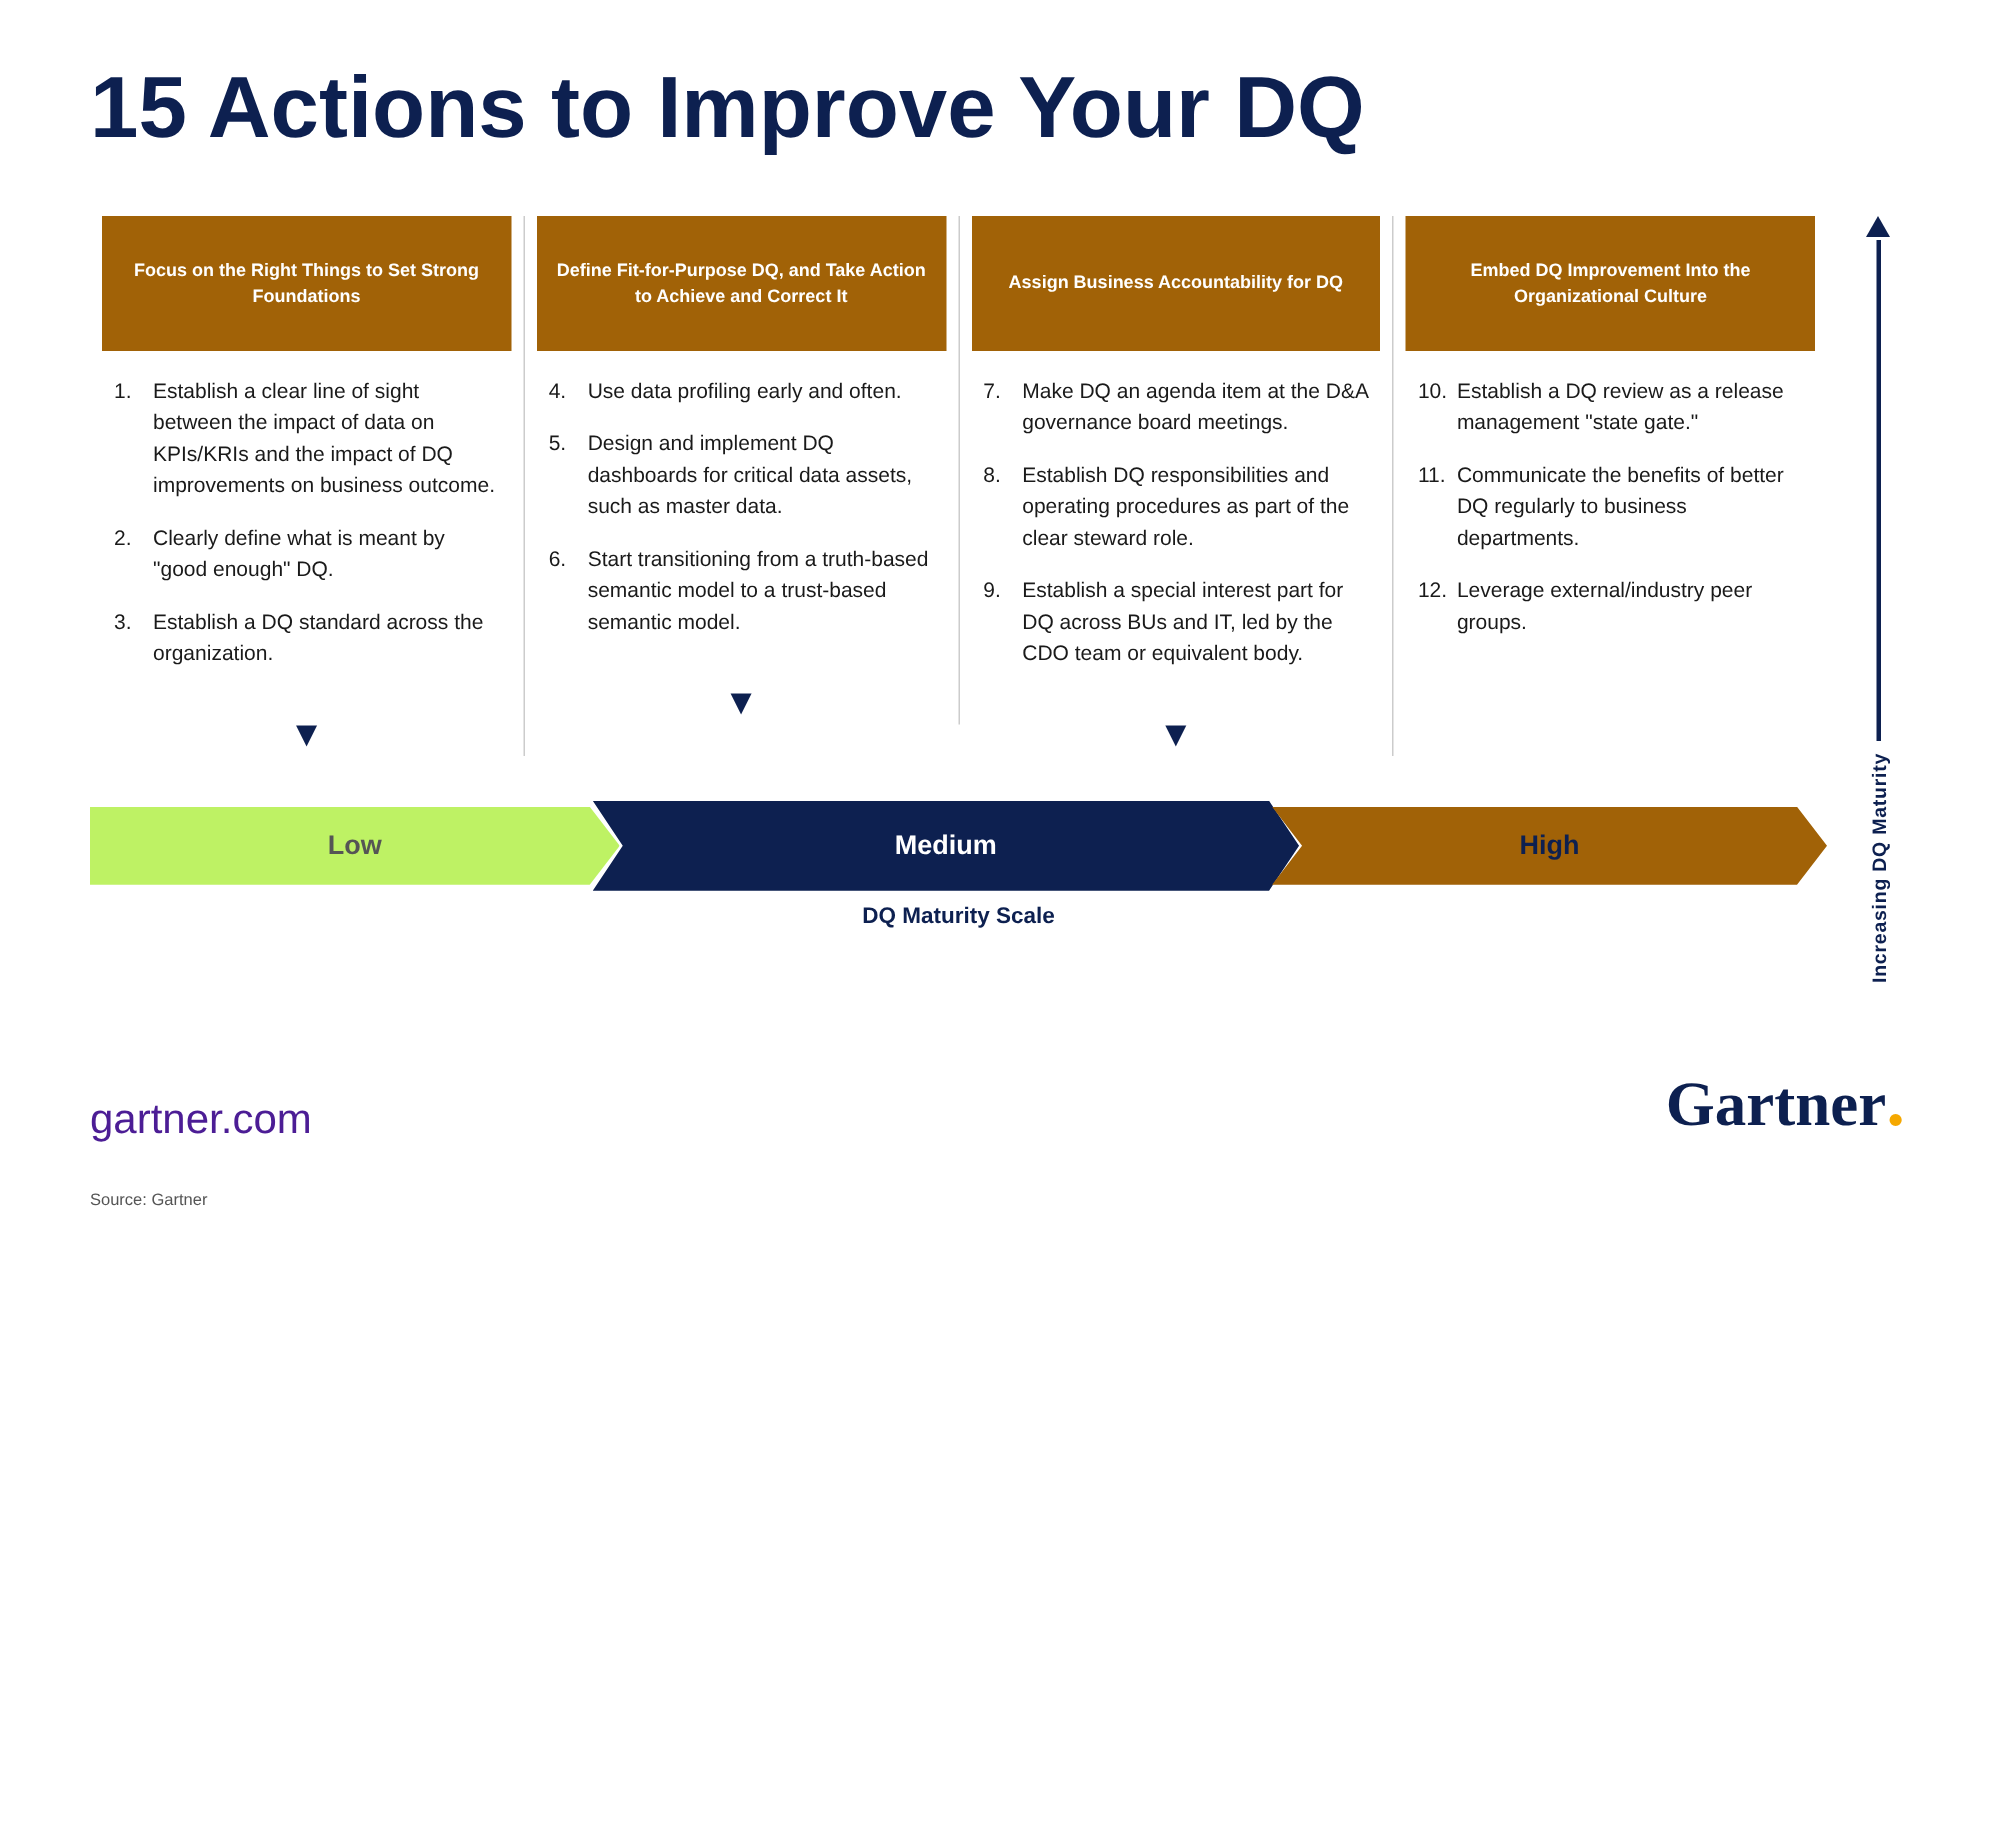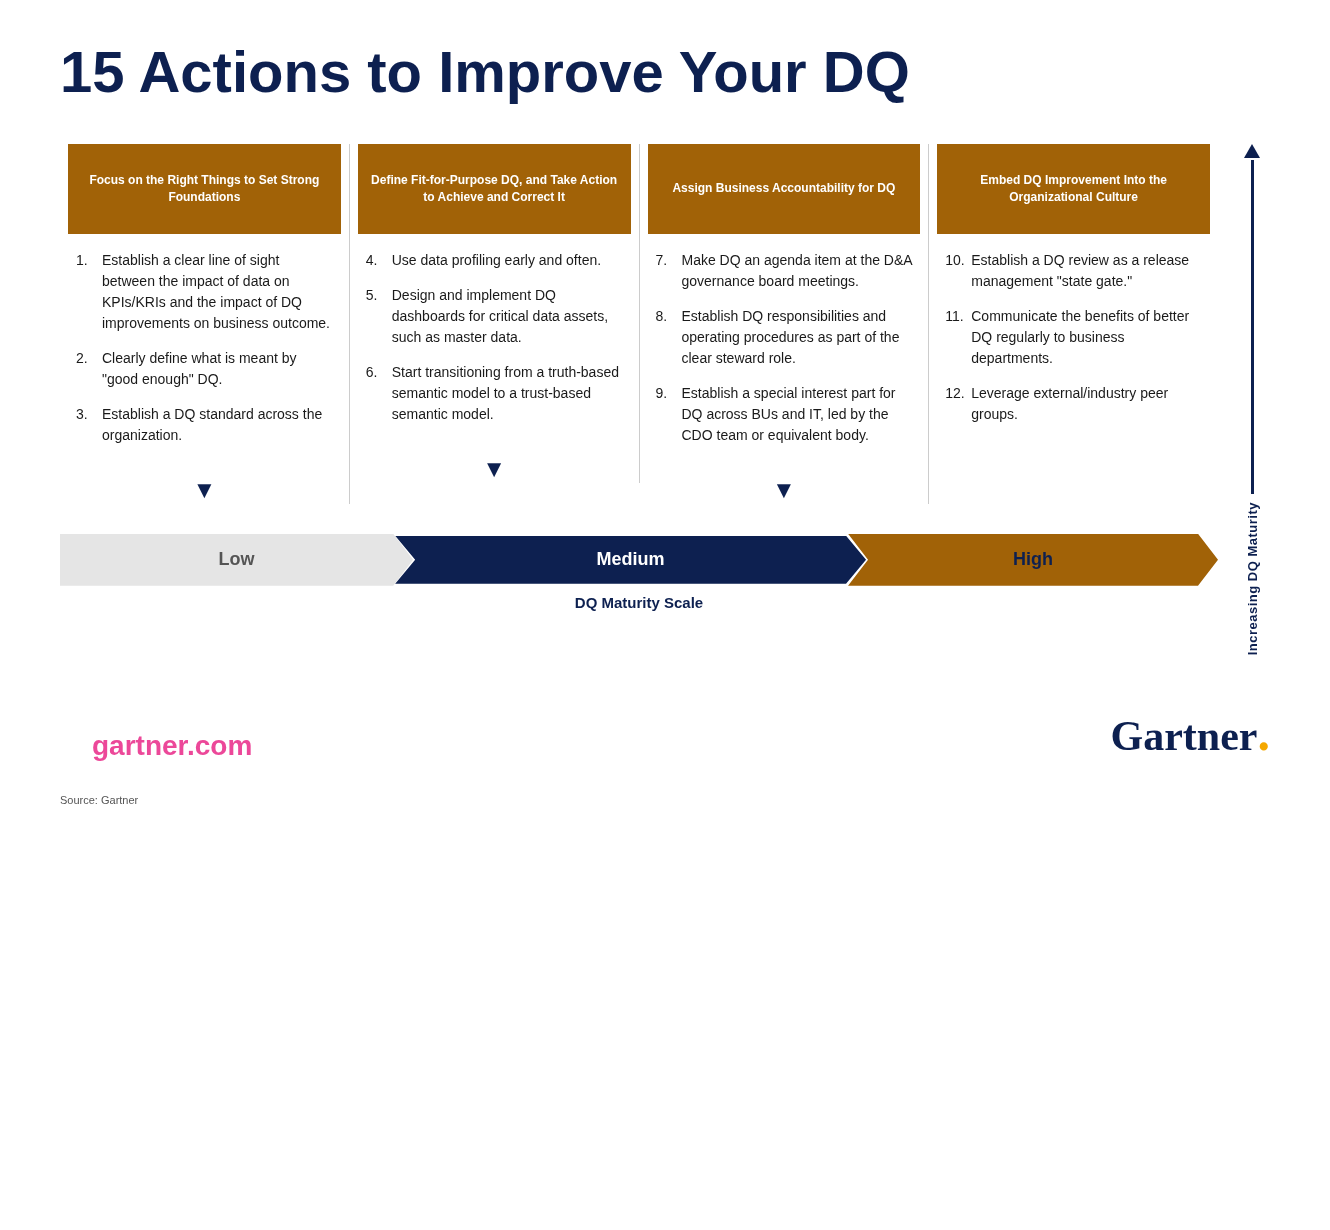--- a/index.html
+++ b/index.html
@@ -67,34 +67,34 @@
     
     .maturity-bar-container {
       display: flex;
       width: 100%;
       margin-top: 30px;
       align-items: center;
       position: relative;
     }
     .bar-low {
       flex: 1.05;
-      background: #e5e5e5;
+      background: #bef264;
       height: 52px;
       display: flex;
       align-items: center;
       justify-content: center;
       font-weight: 700;
       font-size: 18px;
       color: #555555;
       clip-path: polygon(0 0, calc(100% - 20px) 0, 100% 50%, calc(100% - 20px) 100%, 0 100%);
     }
     .bar-medium {
       flex: 1.4;
       background: #0d2050;
-      height: 48px;
+      height: 60px;
       display: flex;
       align-items: center;
       justify-content: center;
       font-weight: 700;
       font-size: 18px;
       color: #ffffff;
       clip-path: polygon(0 0, calc(100% - 20px) 0, 100% 50%, calc(100% - 20px) 100%, 0 100%, 20px 50%);
       margin-left: -18px;
     }
     .bar-high {
@@ -118,23 +118,22 @@
       margin-top: 8px;
     }
     .footer-section {
       display: flex;
       justify-content: space-between;
       align-items: flex-end;
       margin-top: 40px;
     }
     .gartner-url {
       font-size: 28px;
-      font-weight: 700;
-      color: #ec4899;
-      margin-left: 32px;
+      font-weight: 400;
+      color: #4c1d95;
     }
     .gartner-logo {
       font-size: 42px;
       font-weight: 900;
       color: #0d2050;
       font-family: Georgia, serif;
     }
     .gartner-logo span.dot {
       color: #f5a800;
       font-size: 50px;

